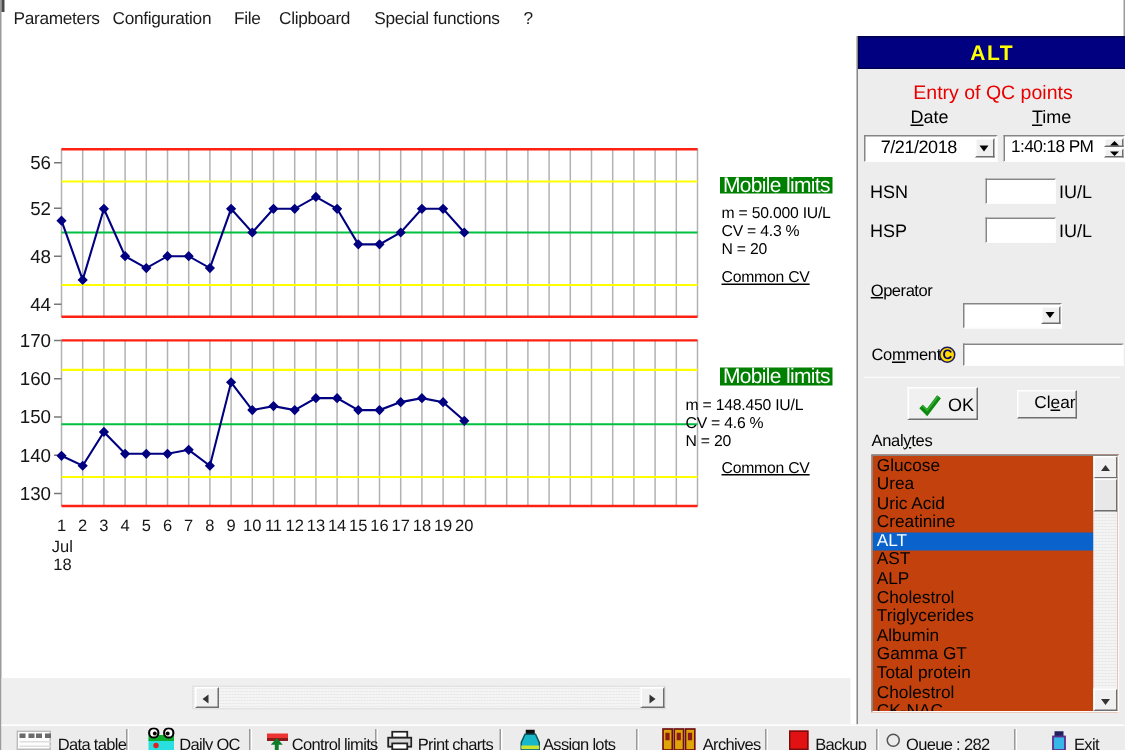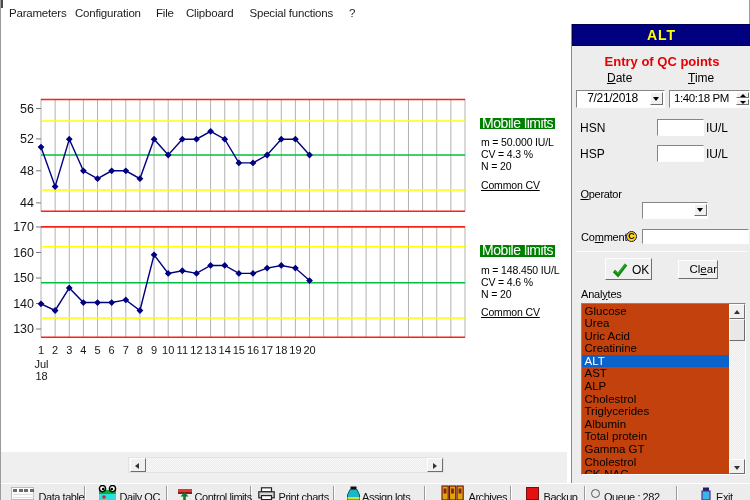--- a/index.html
+++ b/index.html
@@ -151,27 +151,27 @@
       <text x="34.5" y="380" class="xl">18</text>
 <polyline points="40.0,147.1 54.13,186.6 68.27,139.2 82.4,170.8 96.53,178.7 110.67,170.8 124.8,170.8 138.93,178.7 153.07,139.2 167.2,155.0 181.33,139.2 195.47,139.2 209.6,131.3 223.73,139.2 237.87,162.9 252.0,162.9 266.13,155.0 280.27,139.2 294.4,139.2 308.53,155.0" class="s"></polyline>
       <polyline points="40.0,303.87 54.13,310.49 68.27,287.97 82.4,302.54 96.53,302.54 110.67,302.54 124.8,299.89 138.93,310.49 153.07,254.84 167.2,273.39 181.33,270.74 195.47,273.39 209.6,265.44 223.73,265.44 237.87,273.39 252.0,273.39 266.13,268.09 280.27,265.44 294.4,268.09 308.53,280.55" class="s"></polyline>
 <path d="M36.6 147.1L40.0 143.7L43.4 147.1L40.0 150.5Z M50.73 186.6L54.13 183.2L57.53 186.6L54.13 190.0Z M64.87 139.2L68.27 135.8L71.67 139.2L68.27 142.6Z M79.0 170.8L82.4 167.4L85.8 170.8L82.4 174.2Z M93.13 178.7L96.53 175.3L99.93 178.7L96.53 182.1Z M107.27 170.8L110.67 167.4L114.07 170.8L110.67 174.2Z M121.4 170.8L124.8 167.4L128.2 170.8L124.8 174.2Z M135.53 178.7L138.93 175.3L142.33 178.7L138.93 182.1Z M149.67 139.2L153.07 135.8L156.47 139.2L153.07 142.6Z M163.8 155.0L167.2 151.6L170.6 155.0L167.2 158.4Z M177.93 139.2L181.33 135.8L184.73 139.2L181.33 142.6Z M192.07 139.2L195.47 135.8L198.87 139.2L195.47 142.6Z M206.2 131.3L209.6 127.9L213.0 131.3L209.6 134.7Z M220.33 139.2L223.73 135.8L227.13 139.2L223.73 142.6Z M234.47 162.9L237.87 159.5L241.27 162.9L237.87 166.3Z M248.6 162.9L252.0 159.5L255.4 162.9L252.0 166.3Z M262.73 155.0L266.13 151.6L269.53 155.0L266.13 158.4Z M276.87 139.2L280.27 135.8L283.67 139.2L280.27 142.6Z M291.0 139.2L294.4 135.8L297.8 139.2L294.4 142.6Z M305.13 155.0L308.53 151.6L311.93 155.0L308.53 158.4Z" class="m"></path>
       <path d="M36.6 303.87L40.0 300.47L43.4 303.87L40.0 307.27Z M50.73 310.49L54.13 307.09L57.53 310.49L54.13 313.89Z M64.87 287.97L68.27 284.57L71.67 287.97L68.27 291.37Z M79.0 302.54L82.4 299.14L85.8 302.54L82.4 305.94Z M93.13 302.54L96.53 299.14L99.93 302.54L96.53 305.94Z M107.27 302.54L110.67 299.14L114.07 302.54L110.67 305.94Z M121.4 299.89L124.8 296.49L128.2 299.89L124.8 303.29Z M135.53 310.49L138.93 307.09L142.33 310.49L138.93 313.89Z M149.67 254.84L153.07 251.44L156.47 254.84L153.07 258.24Z M163.8 273.39L167.2 269.99L170.6 273.39L167.2 276.79Z M177.93 270.74L181.33 267.34L184.73 270.74L181.33 274.14Z M192.07 273.39L195.47 269.99L198.87 273.39L195.47 276.79Z M206.2 265.44L209.6 262.04L213.0 265.44L209.6 268.84Z M220.33 265.44L223.73 262.04L227.13 265.44L223.73 268.84Z M234.47 273.39L237.87 269.99L241.27 273.39L237.87 276.79Z M248.6 273.39L252.0 269.99L255.4 273.39L252.0 276.79Z M262.73 268.09L266.13 264.69L269.53 268.09L266.13 271.49Z M276.87 265.44L280.27 262.04L283.67 265.44L280.27 268.84Z M291.0 268.09L294.4 264.69L297.8 268.09L294.4 271.49Z M305.13 280.55L308.53 277.15L311.93 280.55L308.53 283.95Z" class="m"></path>
 </svg>
 <div class="a mob" style="left:479px;top:117.5px">Mobile limits</div>
 <div class="a stats" style="left:480px;top:136px">m = 50.000 IU/L<br>CV = 4.3 %<br>N = 20</div>
 <div class="a stats" style="left:480px;top:178.5px;text-decoration:underline">Common CV</div>
 <div class="a mob" style="left:479px;top:245px">Mobile limits</div>
-<div class="a stats" style="left:480px;top:264px">m = 148.450 IU/L<br>CV = 4.6 %<br>N = 20</div>
+<div class="a stats" style="left:456px;top:264px">m = 148.450 IU/L<br>CV = 4.6 %<br>N = 20</div>
 <div class="a stats" style="left:480px;top:306px;text-decoration:underline">Common CV</div>
 
 <div class="a" style="left:570px;top:24px;width:180px;height:459px;border-left:1px solid #888;background:#ededed">
  <div style="height:22px;background:#000080;border:1px solid #000052;color:#ffff00;font-weight:bold;font-size:14px;text-align:center;line-height:21px;letter-spacing:1px">ALT</div>
 </div>
-<div class="a" style="left:575px;top:53.5px;width:172px;text-align:center;color:#e80000;font-weight:bold;font-size:13px">Entry of QC points</div>
+<div class="a" style="left:575px;top:53.5px;width:172px;text-align:center;color:#e80000;font-weight:normal;font-size:13px">Entry of QC points</div>
 <div class="a" style="left:575px;top:251px;width:171px;height:1px;background:#d8d8d8"></div>
 <div class="a" style="left:575px;top:251px;width:171px;height:1px;border-bottom:1px solid #fcfcfc"></div>
 <div class="a lbl" style="left:606px;top:70.5px;font-size:12px"><u>D</u>ate</div>
 <div class="a lbl" style="left:687px;top:70.5px;font-size:12px"><u>T</u>ime</div>
 <div class="a inp" style="left:574.5px;top:90px;width:89px;height:17.5px">
   <div style="position:absolute;left:0;top:0;width:72px;height:14.5px;font-size:12px;letter-spacing:-0.3px;text-align:center;line-height:15px">7/21/2018</div>
   <div class="btn3" style="position:absolute;right:0.5px;top:0.5px;width:13.5px;height:13.5px">
         <span class="dd" style="left:2.5px;top:4px"></span>
       </div>
 </div>
@@ -214,22 +214,22 @@
         <div>Glucose</div>
         <div>Urea</div>
         <div>Uric Acid</div>
         <div>Creatinine</div>
         <div class="sel">ALT</div>
         <div>AST</div>
         <div>ALP</div>
         <div>Cholestrol</div>
         <div>Triglycerides</div>
         <div>Albumin</div>
+        <div>Gamma GT</div>
         <div>Total protein</div>
-        <div>Gamma GT</div>
         <div>Cholestrol</div>
         <div>CK-NAC</div>
       </div>
   <div style="position:absolute;right:0;top:0;width:16px;height:100%;background:#f2f2f2;background-image:conic-gradient(#f8f8f8 25%,#eaeaea 25% 50%,#f8f8f8 50% 75%,#eaeaea 75%);background-size:2px 2px">
     <div class="btn3" style="position:absolute;top:0;left:0;width:16px;height:15px">
           <div style="position:absolute;left:4.2px;top:5px;width:0;height:0;border-left:3.8px solid transparent;border-right:3.8px solid transparent;border-bottom:4.5px solid #333"></div>
         </div>
     <div class="btn3" style="position:absolute;bottom:0;left:0;width:16px;height:15px">
           <div style="position:absolute;left:4.2px;top:5.5px;width:0;height:0;border-left:3.8px solid transparent;border-right:3.8px solid transparent;border-top:4.5px solid #333"></div>
         </div>

